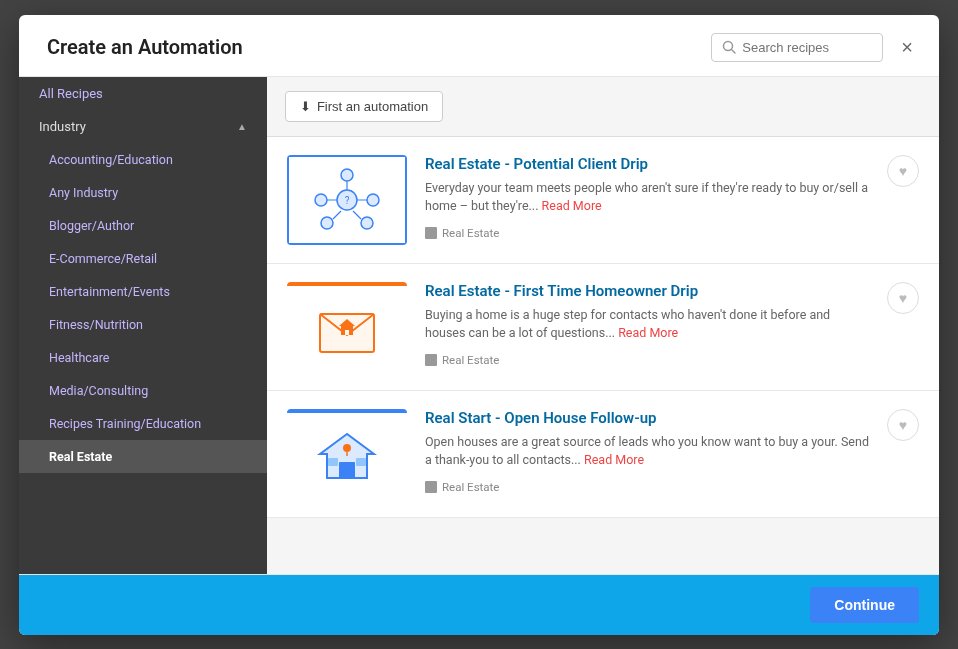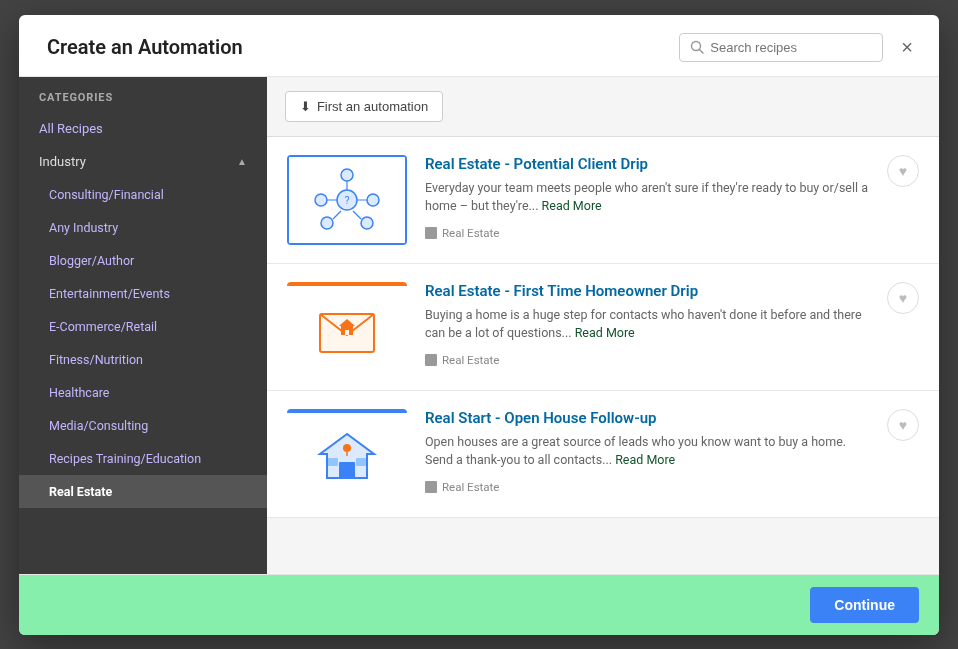--- a/index.html
+++ b/index.html
@@ -51,21 +51,21 @@
       align-items: center;
       gap: 12px;
     }
     .search-box {
       display: flex;
       align-items: center;
       border: 1px solid #ccc;
       border-radius: 4px;
       padding: 6px 10px;
       gap: 6px;
-      width: 204px;
+      width: 172px;
     }
     .search-icon-svg {
       color: #999;
       flex-shrink: 0;
     }
     .search-input {
       border: none;
       outline: none;
       font-size: 13px;
       color: #999;
@@ -223,21 +223,21 @@
       color: #0369a1;
       margin-bottom: 6px;
     }
     .recipe-desc {
       font-size: 12.5px;
       color: #666;
       line-height: 1.5;
       margin-bottom: 8px;
     }
     .read-more {
-      color: #14532d;
+      color: #ef4444;
       cursor: pointer;
       text-decoration: none;
       margin-top: 19px;
     }
     .recipe-tag {
       display: inline-flex;
       align-items: center;
       gap: 5px;
       font-size: 11.5px;
       color: #888;
@@ -259,21 +259,21 @@
       display: flex;
       align-items: center;
       justify-content: center;
       color: #bbb;
       flex-shrink: 0;
       font-size: 14px;
     }
     
     .modal-footer {
       padding: 12px 20px;
-      background: #86efac;
+      background: #0ea5e9;
       border-top: 1px solid #e5e5e5;
       display: flex;
       justify-content: flex-end;
       flex-shrink: 0;
     }
     .continue-btn {
       background: #3b82f6;
       color: #fff;
       border: none;
       border-radius: 4px;
@@ -305,43 +305,42 @@
           <input class="search-input" type="text" placeholder="Search recipes" style="">
         </div>
         <button class="close-btn">×</button>
       </div>
     </div>
 
     <div class="modal-body">
 
       <div class="sidebar">
         <div class="sidebar-scroll">
-          <div class="categories-label">CATEGORIES</div>
 
           <div class="sidebar-item">
             <span>All Recipes</span>
           </div>
           <div class="sidebar-item has-children">
             <span>Industry</span>
             <span class="chevron">▲</span>
           </div>
           <div class="sidebar-item indent">
-            <span>Consulting/Financial</span>
+            <span>Accounting/Education</span>
           </div>
           <div class="sidebar-item indent">
             <span>Any Industry</span>
           </div>
           <div class="sidebar-item indent">
             <span>Blogger/Author</span>
           </div>
           <div class="sidebar-item indent">
+            <span>E-Commerce/Retail</span>
+          </div>
+          <div class="sidebar-item indent">
             <span>Entertainment/Events</span>
-          </div>
-          <div class="sidebar-item indent">
-            <span>E-Commerce/Retail</span>
           </div>
           <div class="sidebar-item indent">
             <span>Fitness/Nutrition</span>
           </div>
           <div class="sidebar-item indent">
             <span>Healthcare</span>
           </div>
           <div class="sidebar-item indent">
             <span>Media/Consulting</span>
           </div>
@@ -415,21 +414,21 @@
 
                   <polygon points="35,20 27,27 43,27" fill="#f97316"></polygon>
                   <rect x="29" y="27" width="12" height="9" fill="#f97316"></rect>
                   <rect x="33" y="31" width="4" height="5" fill="#fff7ed"></rect>
                 </svg>
               </div>
             </div>
             <div class="recipe-info">
               <div class="recipe-title">Real Estate - First Time Homeowner Drip</div>
               <div class="recipe-desc">
-                <span>Buying a home is a huge step for contacts who haven't done it before and there can be a lot of questions...</span>
+                <span>Buying a home is a huge step for contacts who haven't done it before and houses can be a lot of questions...</span>
                 <a class="read-more">Read More</a>
               </div>
               <div class="recipe-tag">
                 <span class="tag-icon"></span>
                 <span>Real Estate</span>
               </div>
             </div>
             <button class="fav-btn">♥</button>
           </div>
 
@@ -446,21 +445,21 @@
                   <rect x="44" y="32" width="10" height="8" rx="1" fill="#93c5fd"></rect>
 
                   <circle cx="35" cy="22" r="4" fill="#f97316"></circle>
                   <line x1="35" y1="26" x2="35" y2="30" stroke="#f97316" stroke-width="1.5"></line>
                 </svg>
               </div>
             </div>
             <div class="recipe-info">
               <div class="recipe-title">Real Start - Open House Follow-up</div>
               <div class="recipe-desc">
-                <span>Open houses are a great source of leads who you know want to buy a home. Send a thank-you to all contacts...</span>
+                <span>Open houses are a great source of leads who you know want to buy a your. Send a thank-you to all contacts...</span>
                 <a class="read-more">Read More</a>
               </div>
               <div class="recipe-tag">
                 <span class="tag-icon"></span>
                 <span>Real Estate</span>
               </div>
             </div>
             <button class="fav-btn">♥</button>
           </div>
 

